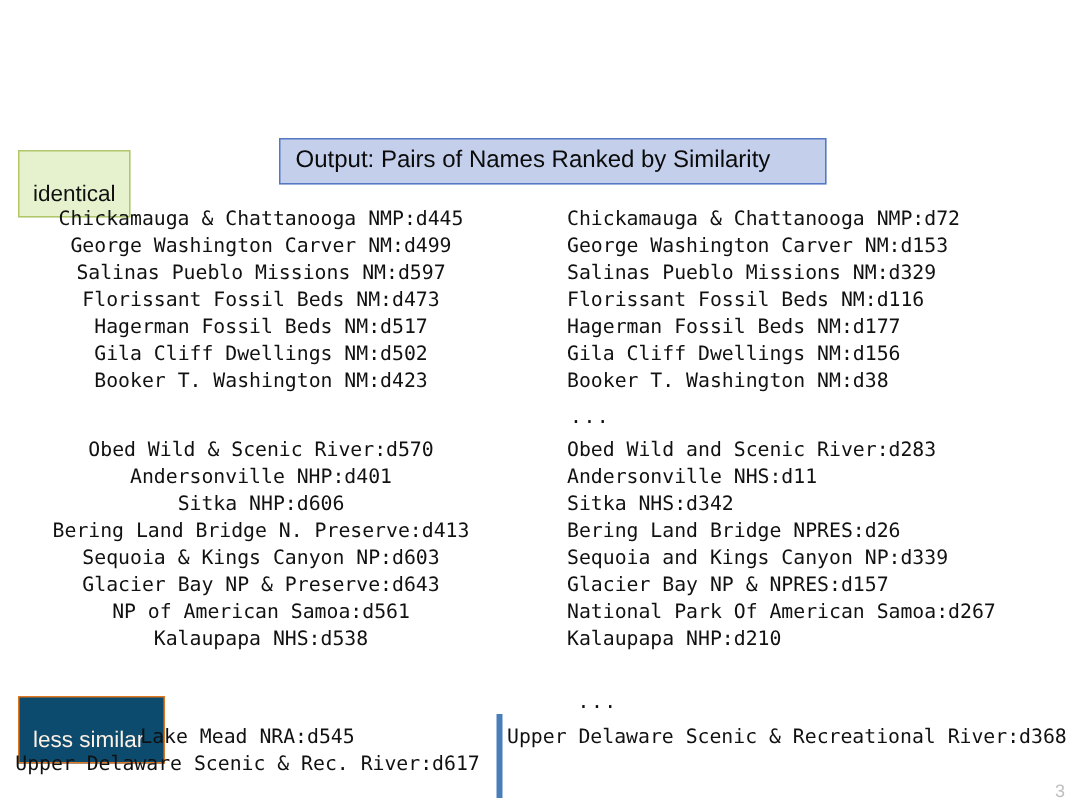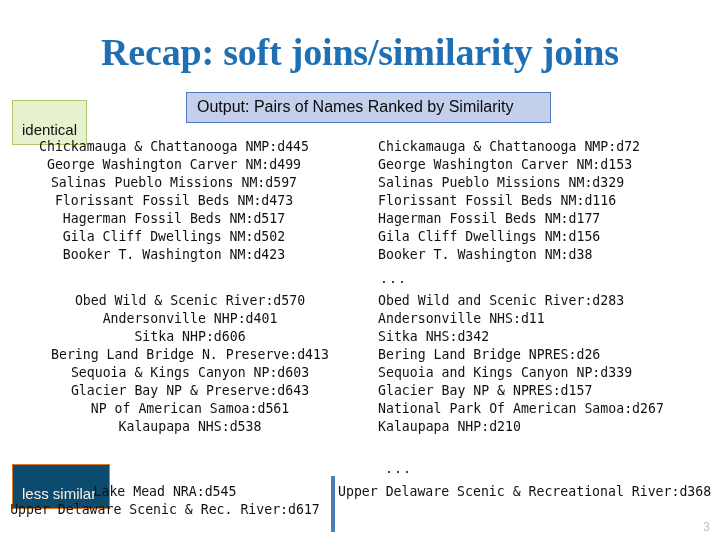--- a/index.html
+++ b/index.html
@@ -94,21 +94,21 @@
   .listing .row { display: block; }
 
   .col-left  { text-align: center; }
   .col-right { text-align: left; }
 
   
   #list-identical-left  { left: 0px;   top: 138px; width: 348px; }
   #list-identical-right { left: 378px; top: 138px; width: 342px; }
 
   
-  #list-similar-left  { left: 0px;   top: 292px; width: 348px; padding-left: 16px; }
+  #list-similar-left  { left: 0px;   top: 292px; width: 348px; }
   #list-similar-right { left: 378px; top: 292px; width: 342px; }
 
   
   #list-less-left  { left: 0px;   top: 483px; width: 330px; }
   #list-less-right { left: 338px; top: 483px; width: 382px; }
 
   
   .ellipsis {
     position: absolute;
     font-family: "DejaVu Sans Mono", "Liberation Mono", monospace;
@@ -138,21 +138,20 @@
     font-family: "Liberation Sans", sans-serif;
     font-size: 12px;
     color: #BFBFBF;
   }
 </style>
 </head>
 <body>
 
 <div id="slide">
 
-  <div id="slide-title">Recap: soft joins/similarity joins</div>
 
   <div class="callout" id="box-output">Output:  Pairs of Names Ranked by Similarity</div>
 
   <div class="callout" id="box-identical">identical</div>
 
 
   <div class="callout" id="box-less-similar">less similar</div>
 
   <div class="listing col-left" id="list-identical-left"><span class="row">Chickamauga &amp; Chattanooga NMP:d445</span><span class="row">George Washington Carver NM:d499</span><span class="row">Salinas Pueblo Missions NM:d597</span><span class="row">Florissant Fossil Beds NM:d473</span><span class="row">Hagerman Fossil Beds NM:d517</span><span class="row">Gila Cliff Dwellings NM:d502</span><span class="row">Booker T. Washington NM:d423</span></div>
   <div class="listing col-right" id="list-identical-right"><span class="row">Chickamauga &amp; Chattanooga NMP:d72</span><span class="row">George Washington Carver NM:d153</span><span class="row">Salinas Pueblo Missions NM:d329</span><span class="row">Florissant Fossil Beds NM:d116</span><span class="row">Hagerman Fossil Beds NM:d177</span><span class="row">Gila Cliff Dwellings NM:d156</span><span class="row">Booker T. Washington NM:d38</span></div>

